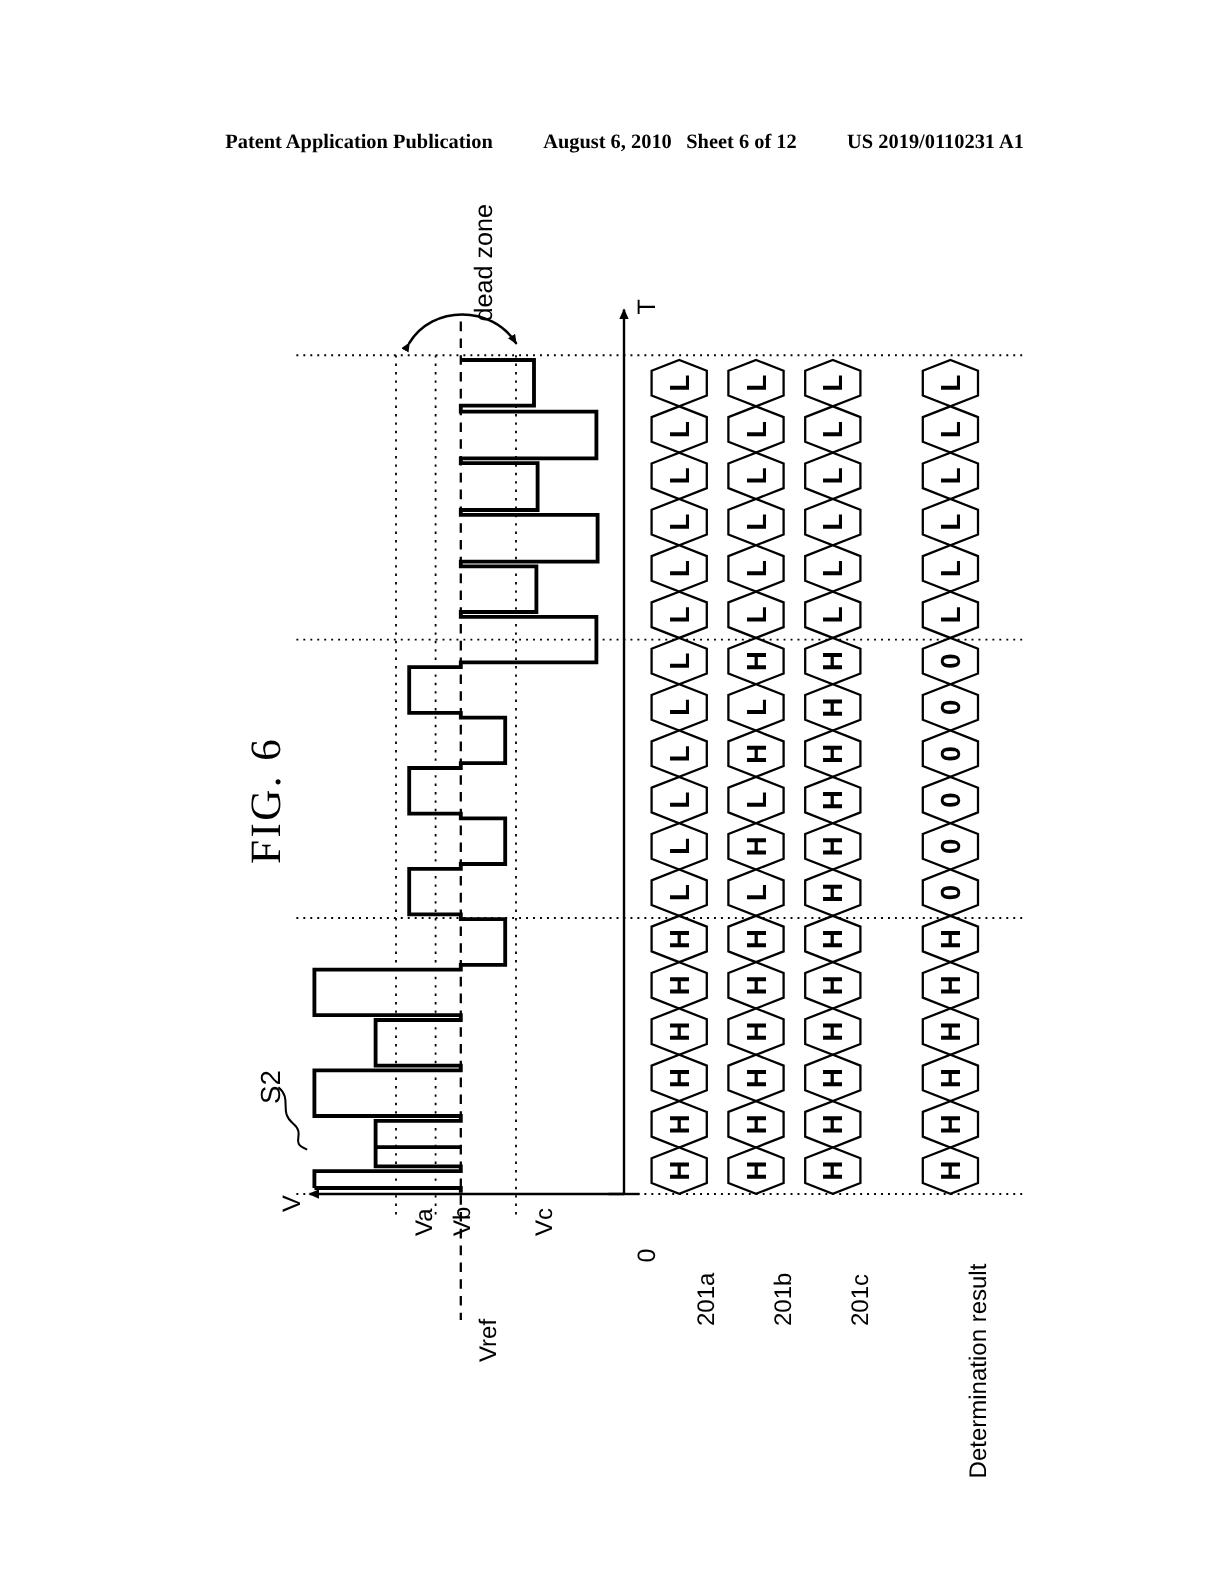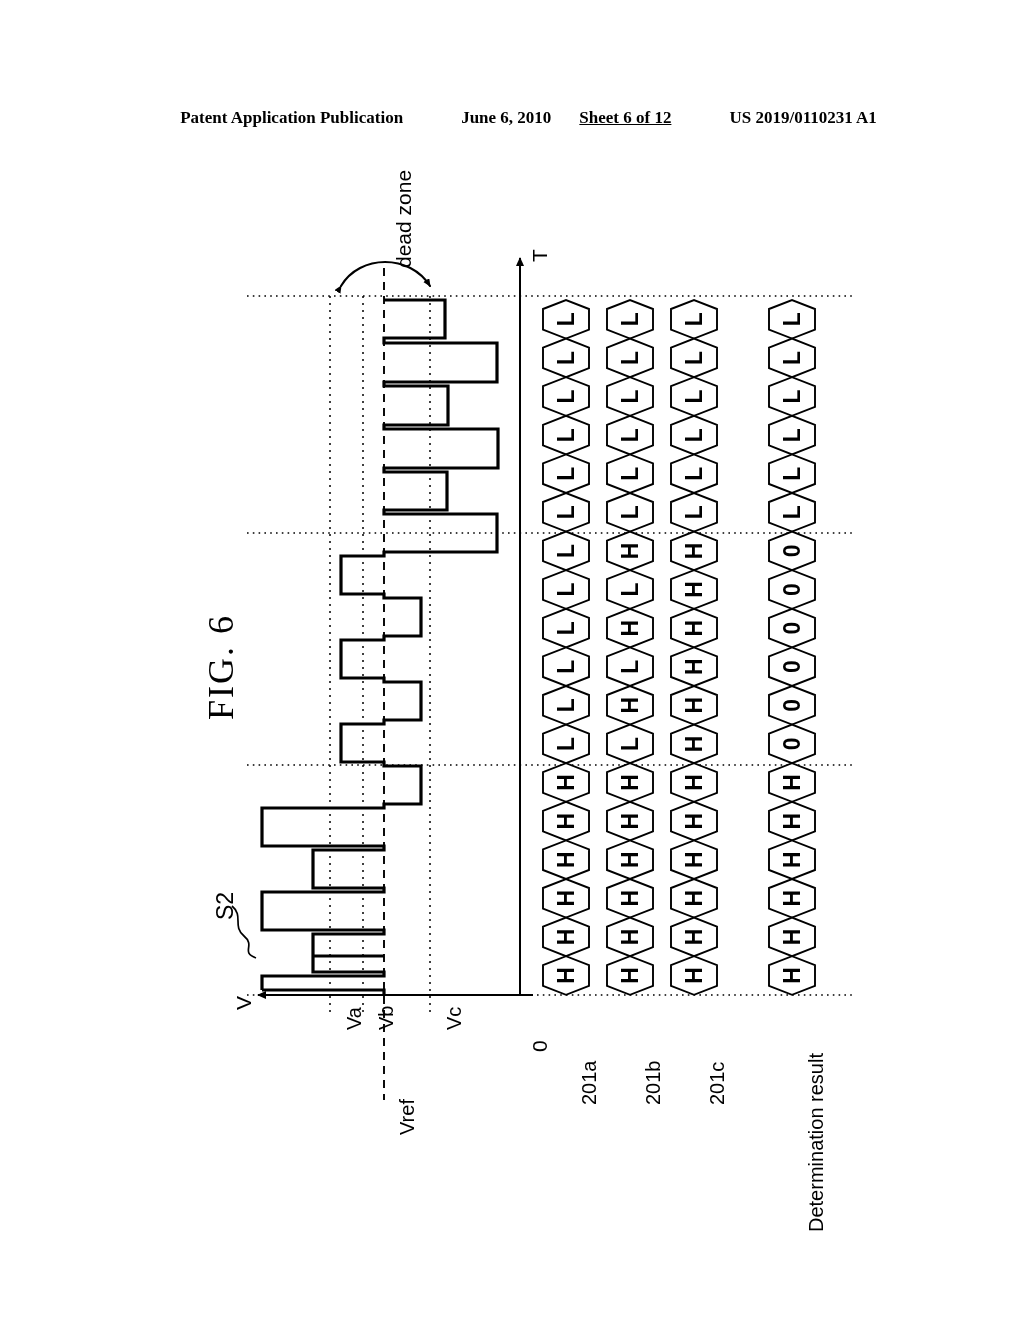--- a/index.html
+++ b/index.html
@@ -15,24 +15,24 @@
   
   .hdr{
     position:absolute;top:88px;left:0;width:1024px;
     text-align:center;
     font-family:"Liberation Serif", serif;
     font-weight:bold;
     font-size:17px;
     color:#000;
     white-space:pre;
   }
-  .hdr span{display:inline-block;margin-left:16px;}
+  .hdr span{display:inline-block;}
   .hdr .h1{margin-right:42px;}
   .hdr .h2{margin-right:12px;}
-  .hdr .h3{margin-right:42px;text-decoration:underline;}
+  .hdr .h3{margin-right:42px;}
 
   
   .rot{
     position:absolute;
     transform-origin:0 0;
     transform:rotate(-90deg);
     white-space:nowrap;
     color:#000;
   }
 
@@ -46,21 +46,21 @@
 
   
   svg.fig{position:absolute;left:0;top:0;width:1024px;height:1320px;}
 </style>
 </head>
 <body>
 
 <div class="page">
 
   <div class="hdr">
-    <span class="h1">Patent Application Publication</span><span class="h2">June 6, 2010</span><span class="h3">Sheet 6 of 12</span><span>US 2019/0110231 A1</span>
+    <span class="h1">Patent Application Publication</span><span class="h2">August 6, 2010</span><span class="h3">Sheet 6 of 12</span><span>US 2019/0110231 A1</span>
   </div>
 
   <div class="rot figtitle" style="left:200px;top:720px;">FIG. 6</div>
 
   <div class="rot lbl" style="left:392px;top:268px;font-size:21px;">dead zone</div>
 
   <div class="rot lbl" style="left:528px;top:262px;font-size:21px;">T</div>
 
   <div class="rot lbl" style="left:212px;top:920px;font-size:23px;">S2</div>
 

